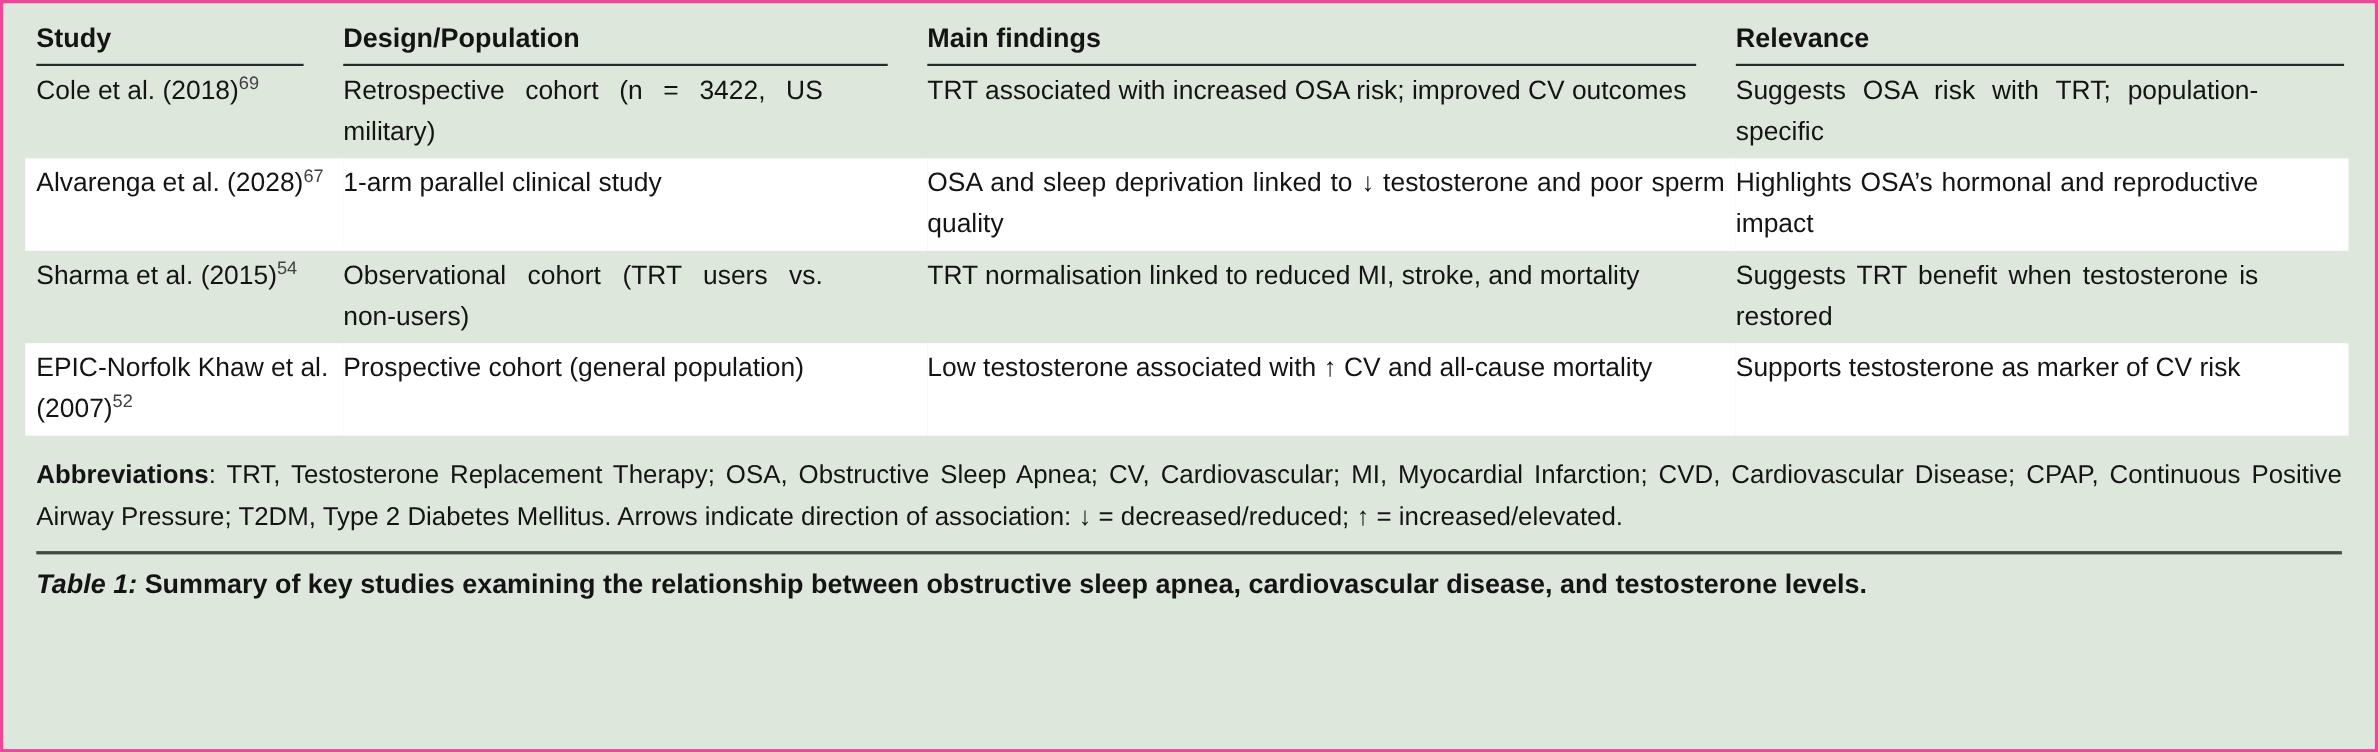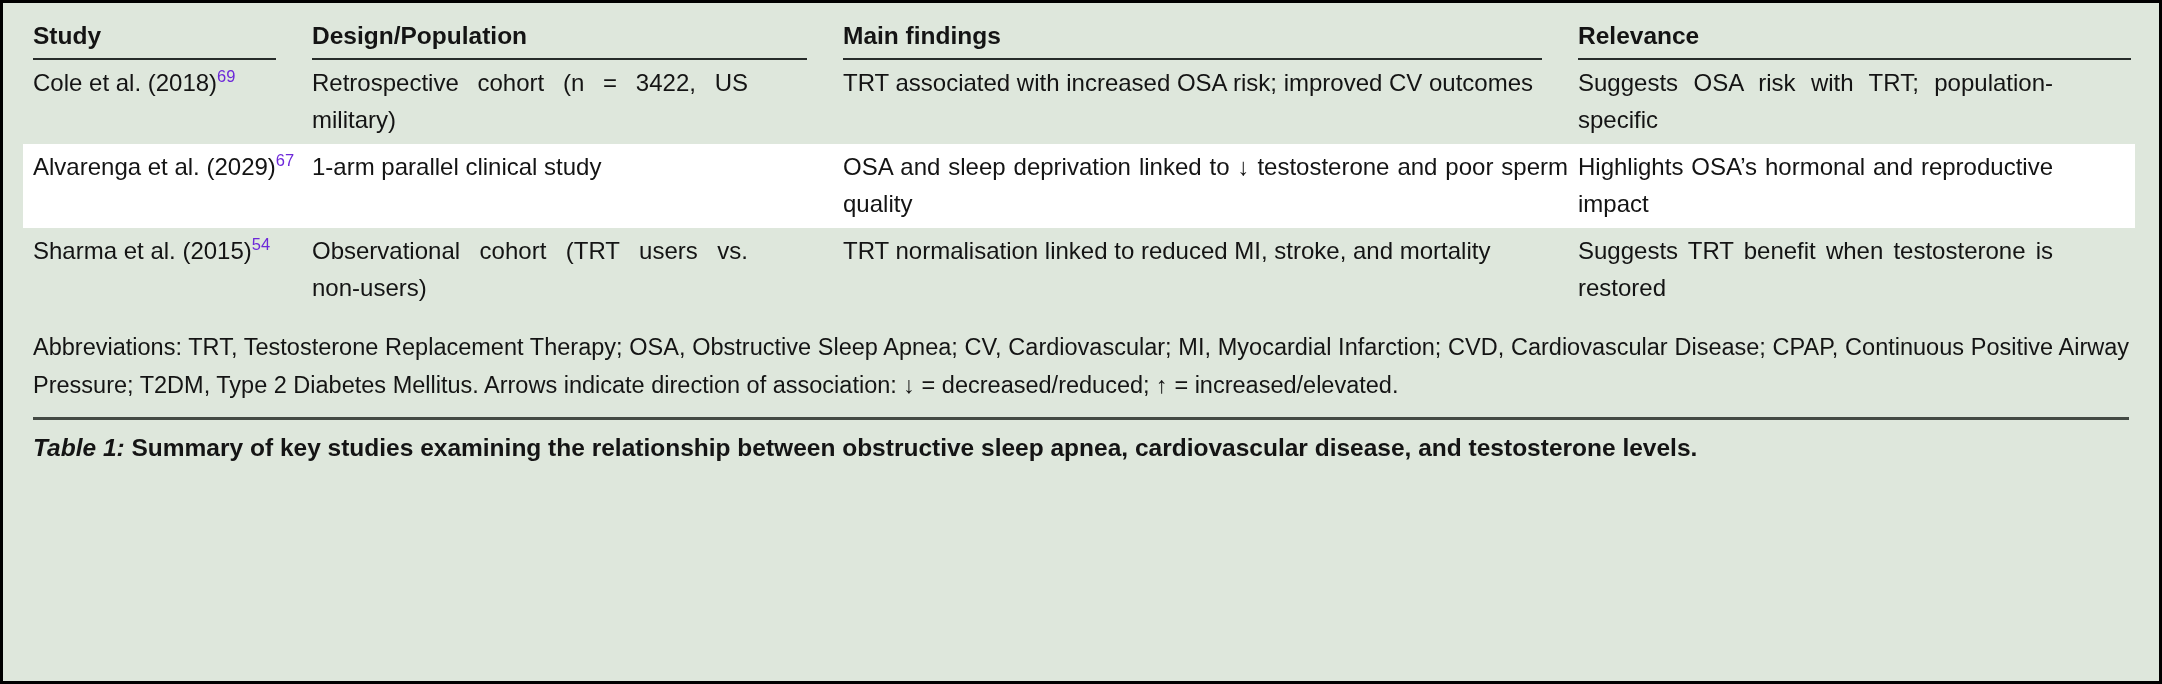--- a/index.html
+++ b/index.html
@@ -1,18 +1,18 @@
 <!DOCTYPE html>
 <html><head>
 <meta charset="utf-8">
 <style>
   html, body { margin: 0; padding: 0; background: #ffffff; }
   .panel {
     width: 2162px; height: 684px; box-sizing: border-box;
-    border: 3px solid #000000;
+    border: 3px solid #ec4899;
     background: #dee7dc;
     overflow: hidden;
     font-family: "Liberation Sans", sans-serif;
     color: #141414;
   }
   table.studies {
     border-collapse: collapse; table-layout: fixed;
     width: 2112px; margin: 6px 26px 0 20px;
   }
   col.c1 { width: 289px; }
@@ -33,28 +33,28 @@
   td {
     vertical-align: top; font-size: 24px; line-height: 37px;
     padding: 4px 0 6px 0; text-align: justify;
   }
   td.cell-study     { padding-left: 10px; padding-right: 4px; text-align: left; }
   td.cell-design    { padding-right: 95px; margin-top: 32px; }
   td.cell-findings  { padding-right: 10px; }
   td.cell-relevance { padding-right: 82px; }
   tbody tr:nth-child(even) { background: #ffffff; }
   sup.ref {
-    font-size: 16.5px; color: #6d28d9; line-height: 0;
+    font-size: 16.5px; color: #404040; line-height: 0;
     vertical-align: super; letter-spacing: 0;
   }
   .footnote {
     margin: 16px 30px 0 30px; font-size: 23.5px; line-height: 38px;
     text-align: justify;
   }
-  .footnote b { font-weight: normal; }
+  .footnote b { font-weight: bold; }
   .rule {
     height: 2.5px; background: #434a44; margin: 13px 30px 0 30px;
   }
   .caption {
     margin: 11px 30px 0 30px; font-size: 24.5px; font-weight: bold;
     line-height: 34px;
   }
   .cap-label { font-style: italic; font-weight: bold; }
 </style>
 </head>
@@ -78,30 +78,36 @@
       </tr>
     </thead>
     <tbody>
       <tr>
         <td class="cell-study"><span>Cole et al. (2018)</span><sup class="ref">69</sup></td>
         <td class="cell-design">Retrospective cohort (n = 3422, US military)</td>
         <td class="cell-findings">TRT associated with increased OSA risk; improved CV outcomes</td>
         <td class="cell-relevance">Suggests OSA risk with TRT; population-specific</td>
       </tr>
       <tr>
-        <td class="cell-study"><span>Alvarenga et al. (2029)</span><sup class="ref">67</sup></td>
+        <td class="cell-study"><span>Alvarenga et al. (2028)</span><sup class="ref">67</sup></td>
         <td class="cell-design">1-arm parallel clinical study</td>
         <td class="cell-findings">OSA and sleep deprivation linked to ↓ testosterone and poor sperm quality</td>
         <td class="cell-relevance">Highlights OSA’s hormonal and reproductive impact</td>
       </tr>
       <tr>
         <td class="cell-study"><span>Sharma et al. (2015)</span><sup class="ref">54</sup></td>
         <td class="cell-design">Observational cohort (TRT users vs. non-users)</td>
         <td class="cell-findings">TRT normalisation linked to reduced MI, stroke, and mortality</td>
         <td class="cell-relevance">Suggests TRT benefit when testosterone is restored</td>
+      </tr>
+      <tr>
+        <td class="cell-study"><span>EPIC-Norfolk Khaw et al. (2007)</span><sup class="ref">52</sup></td>
+        <td class="cell-design">Prospective cohort (general population)</td>
+        <td class="cell-findings">Low testosterone associated with ↑ CV and all-cause mortality</td>
+        <td class="cell-relevance">Supports testosterone as marker of CV risk</td>
       </tr>
     </tbody>
   </table>
 
   <p class="footnote"><b>Abbreviations</b><span>: TRT, Testosterone Replacement Therapy; OSA, Obstructive Sleep Apnea; CV, Cardiovascular; MI, Myocardial Infarction; CVD, Cardiovascular Disease; CPAP, Continuous Positive Airway Pressure; T2DM, Type 2 Diabetes Mellitus. Arrows indicate direction of association: ↓ = decreased/reduced; ↑ = increased/elevated.</span></p>
 
   <div class="rule"></div>
 
   <p class="caption"><span class="cap-label">Table 1:</span><span> Summary of key studies examining the relationship between obstructive sleep apnea, cardiovascular disease, and testosterone levels.</span></p>
 

